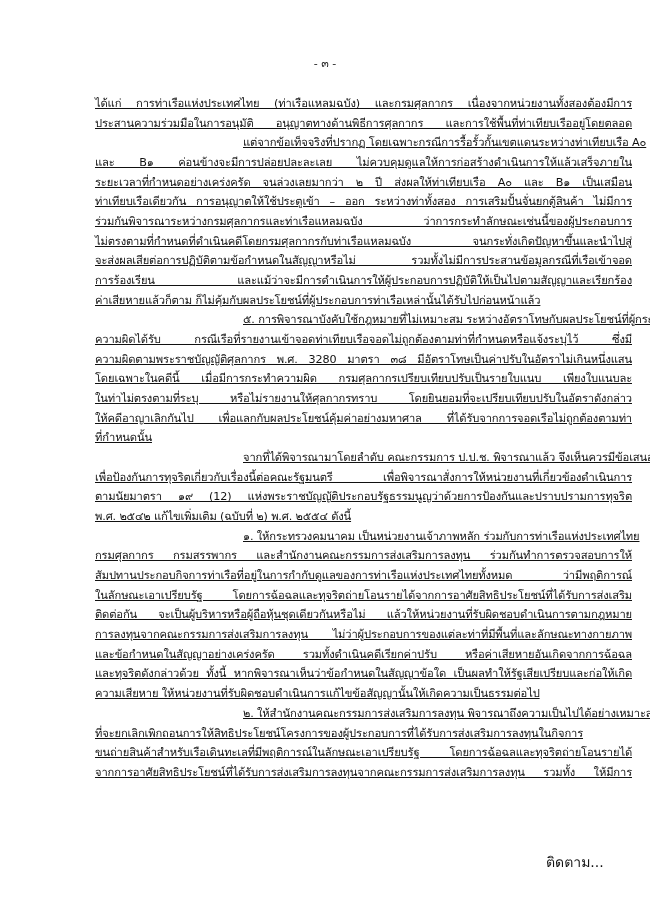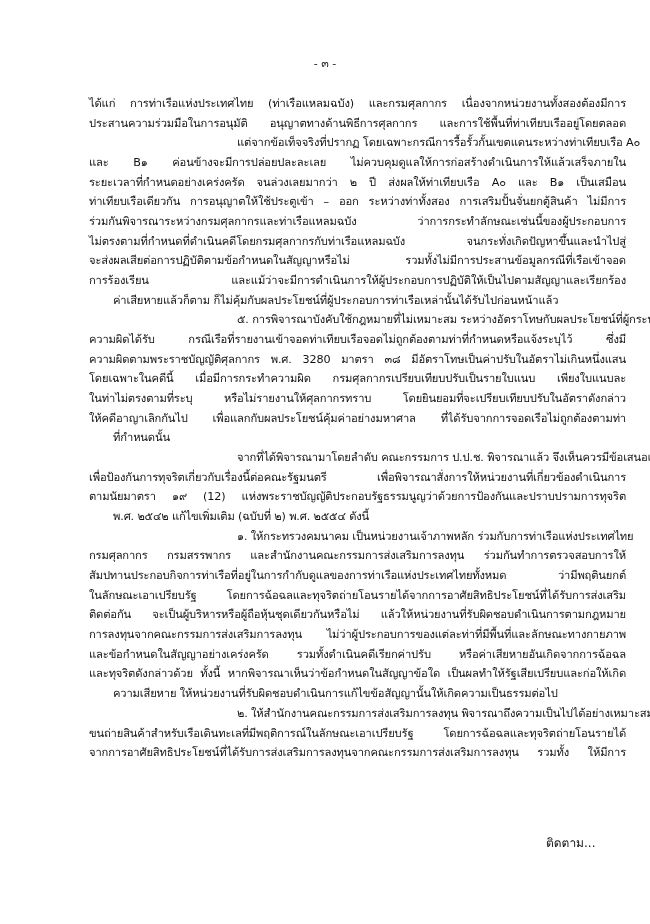--- a/index.html
+++ b/index.html
@@ -1,25 +1,25 @@
 <!DOCTYPE html>
 <html><head>
 <meta charset="utf-8">
 <style>
   html, body { margin: 0; padding: 0; background: #ffffff; }
   body { width: 650px; height: 924px; position: relative; overflow: hidden;
          font-family: "DejaVu Sans", sans-serif; color: #111; }
   .page-number { position: absolute; top: 54px; left: 0; width: 650px; text-align: center;
                  font-size: 11px; color: #222; }
-  .body-text { position: absolute; top: 94px; left: 89px; width: 537px; }
+  .body-text { position: absolute; top: 94px; left: 95px; width: 537px; text-decoration: underline; }
   .line { height: 19.68px; line-height: 19.68px; font-size: 11.2px; white-space: nowrap;
           text-align: justify; text-align-last: justify; overflow: visible; letter-spacing: -0.15px; }
-  .line.last { text-align-last: left; margin-left: 24px; }
+  .line.last { text-align-last: left; }
   .line.indent { padding-left: 148px; }
-  .footer-continued { position: absolute; top: 833px; left: 546px; font-size: 12px; color: #111; }
+  .footer-continued { position: absolute; top: 851px; left: 546px; font-size: 14px; color: #111; }
 </style>
 </head>
 <body>
 
 <div class="page-number">- ๓ -</div>
 
 <div class="body-text">
   <div class="line">ได้แก่ การท่าเรือแห่งประเทศไทย (ท่าเรือแหลมฉบัง) และกรมศุลกากร เนื่องจากหน่วยงานทั้งสองต้องมีการ</div>
   <div class="line">ประสานความร่วมมือในการอนุมัติ อนุญาตทางด้านพิธีการศุลกากร และการใช้พื้นที่ท่าเทียบเรืออยู่โดยตลอด</div>
   <div class="line indent">แต่จากข้อเท็จจริงที่ปรากฏ โดยเฉพาะกรณีการรื้อรั้วกั้นเขตแดนระหว่างท่าเทียบเรือ A๐</div>
@@ -37,25 +37,26 @@
   <div class="line">โดยเฉพาะในคดีนี้ เมื่อมีการกระทำความผิด กรมศุลกากรเปรียบเทียบปรับเป็นรายใบแนบ เพียงใบแนบละ</div>
   <div class="line">ในท่าไม่ตรงตามที่ระบุ หรือไม่รายงานให้ศุลกากรทราบ โดยยินยอมที่จะเปรียบเทียบปรับในอัตราดังกล่าว</div>
   <div class="line">ให้คดีอาญาเลิกกันไป เพื่อแลกกับผลประโยชน์คุ้มค่าอย่างมหาศาล ที่ได้รับจากการจอดเรือไม่ถูกต้องตามท่า</div>
   <div class="line last">ที่กำหนดนั้น</div>
   <div class="line indent">จากที่ได้พิจารณามาโดยลำดับ คณะกรรมการ ป.ป.ช. พิจารณาแล้ว จึงเห็นควรมีข้อเสนอแนะ</div>
   <div class="line">เพื่อป้องกันการทุจริตเกี่ยวกับเรื่องนี้ต่อคณะรัฐมนตรี เพื่อพิจารณาสั่งการให้หน่วยงานที่เกี่ยวข้องดำเนินการ</div>
   <div class="line">ตามนัยมาตรา ๑๙ (12) แห่งพระราชบัญญัติประกอบรัฐธรรมนูญว่าด้วยการป้องกันและปราบปรามการทุจริต</div>
   <div class="line last">พ.ศ. ๒๕๔๒ แก้ไขเพิ่มเติม (ฉบับที่ ๒) พ.ศ. ๒๕๕๔ ดังนี้</div>
   <div class="line indent">๑. ให้กระทรวงคมนาคม เป็นหน่วยงานเจ้าภาพหลัก ร่วมกับการท่าเรือแห่งประเทศไทย</div>
   <div class="line">กรมศุลกากร กรมสรรพากร และสำนักงานคณะกรรมการส่งเสริมการลงทุน ร่วมกันทำการตรวจสอบการให้</div>
-  <div class="line">สัมปทานประกอบกิจการท่าเรือที่อยู่ในการกำกับดูแลของการท่าเรือแห่งประเทศไทยทั้งหมด ว่ามีพฤตินยกต์</div>
+  <div class="line">สัมปทานประกอบกิจการท่าเรือที่อยู่ในการกำกับดูแลของการท่าเรือแห่งประเทศไทยทั้งหมด ว่ามีพฤติการณ์</div>
   <div class="line">ในลักษณะเอาเปรียบรัฐ โดยการฉ้อฉลและทุจริตถ่ายโอนรายได้จากการอาศัยสิทธิประโยชน์ที่ได้รับการส่งเสริม</div>
   <div class="line">ติดต่อกัน จะเป็นผู้บริหารหรือผู้ถือหุ้นชุดเดียวกันหรือไม่ แล้วให้หน่วยงานที่รับผิดชอบดำเนินการตามกฎหมาย</div>
   <div class="line">การลงทุนจากคณะกรรมการส่งเสริมการลงทุน ไม่ว่าผู้ประกอบการของแต่ละท่าที่มีพื้นที่และลักษณะทางกายภาพ</div>
   <div class="line">และข้อกำหนดในสัญญาอย่างเคร่งครัด รวมทั้งดำเนินคดีเรียกค่าปรับ หรือค่าเสียหายอันเกิดจากการฉ้อฉล</div>
   <div class="line">และทุจริตดังกล่าวด้วย ทั้งนี้ หากพิจารณาเห็นว่าข้อกำหนดในสัญญาข้อใด เป็นผลทำให้รัฐเสียเปรียบและก่อให้เกิด</div>
   <div class="line last">ความเสียหาย ให้หน่วยงานที่รับผิดชอบดำเนินการแก้ไขข้อสัญญานั้นให้เกิดความเป็นธรรมต่อไป</div>
   <div class="line indent">๒. ให้สำนักงานคณะกรรมการส่งเสริมการลงทุน พิจารณาถึงความเป็นไปได้อย่างเหมาะสม</div>
+  <div class="line">ที่จะยกเลิกเพิกถอนการให้สิทธิประโยชน์โครงการของผู้ประกอบการที่ได้รับการส่งเสริมการลงทุนในกิจการ</div>
   <div class="line">ขนถ่ายสินค้าสำหรับเรือเดินทะเลที่มีพฤติการณ์ในลักษณะเอาเปรียบรัฐ โดยการฉ้อฉลและทุจริตถ่ายโอนรายได้</div>
   <div class="line">จากการอาศัยสิทธิประโยชน์ที่ได้รับการส่งเสริมการลงทุนจากคณะกรรมการส่งเสริมการลงทุน   รวมทั้ง ให้มีการ</div>
 </div>
 
 <div class="footer-continued">ติดตาม...</div>
 
 </body></html>

